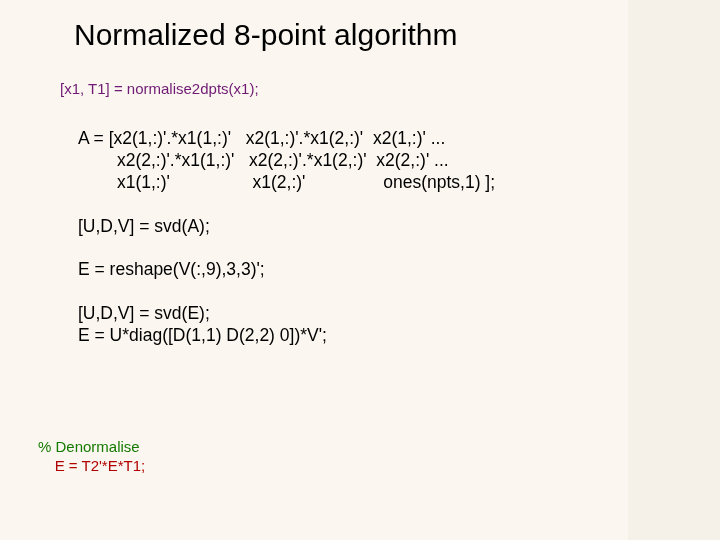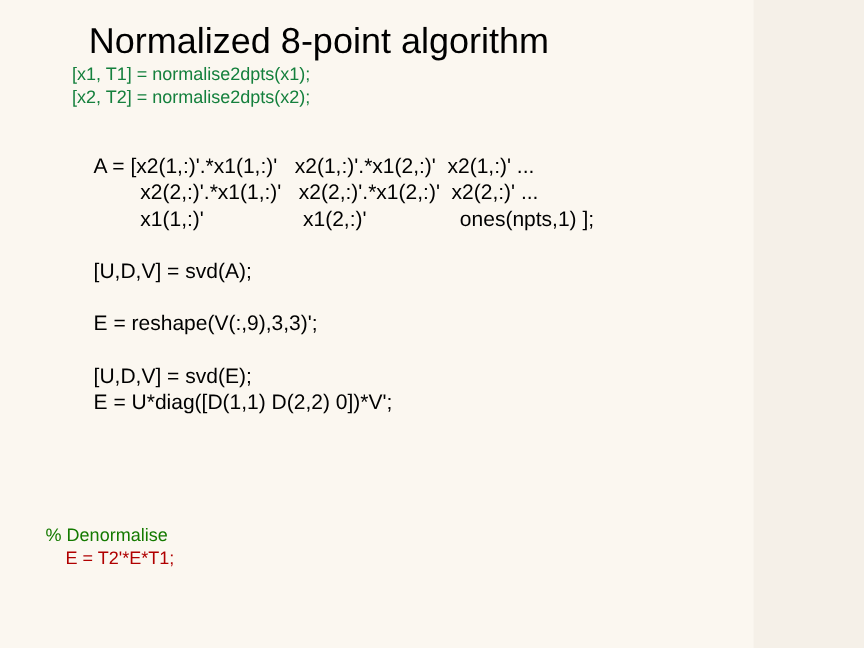--- a/index.html
+++ b/index.html
@@ -22,25 +22,25 @@
   .title {
     position: absolute;
     top: 18px;
     left: 74px;
     font-size: 30px;
     color: #000;
     font-weight: normal;
   }
   .norm-block {
     position: absolute;
-    top: 54px;
+    top: 80px;
     left: 60px;
     font-size: 15px;
     line-height: 1.25;
-    color: #15803d;
+    color: #701a75;
   }
   .code-body {
     position: absolute;
     top: 128px;
     left: 78px;
     font-size: 17.5px;
     color: #000000;
     line-height: 1.25;
     white-space: pre;
     font-family: Arial, Helvetica, sans-serif;
@@ -60,21 +60,20 @@
 </style>
 </head>
 <body>
 
 <div class="slide">
 
   <div class="title">Normalized 8-point algorithm</div>
 
   <div class="norm-block">
     <div>[x1, T1] = normalise2dpts(x1);</div>
-    <div>[x2, T2] = normalise2dpts(x2);</div>
   </div>
 
   <div class="code-body"><span>A = [x2(1,:)'.*x1(1,:)'   x2(1,:)'.*x1(2,:)'  x2(1,:)' ...</span>
 <span>        x2(2,:)'.*x1(1,:)'   x2(2,:)'.*x1(2,:)'  x2(2,:)' ...</span>
 <span>        x1(1,:)'                 x1(2,:)'                ones(npts,1) ];</span>
 
 <span>[U,D,V] = svd(A);</span>
 
 <span>E = reshape(V(:,9),3,3)';</span>
 

